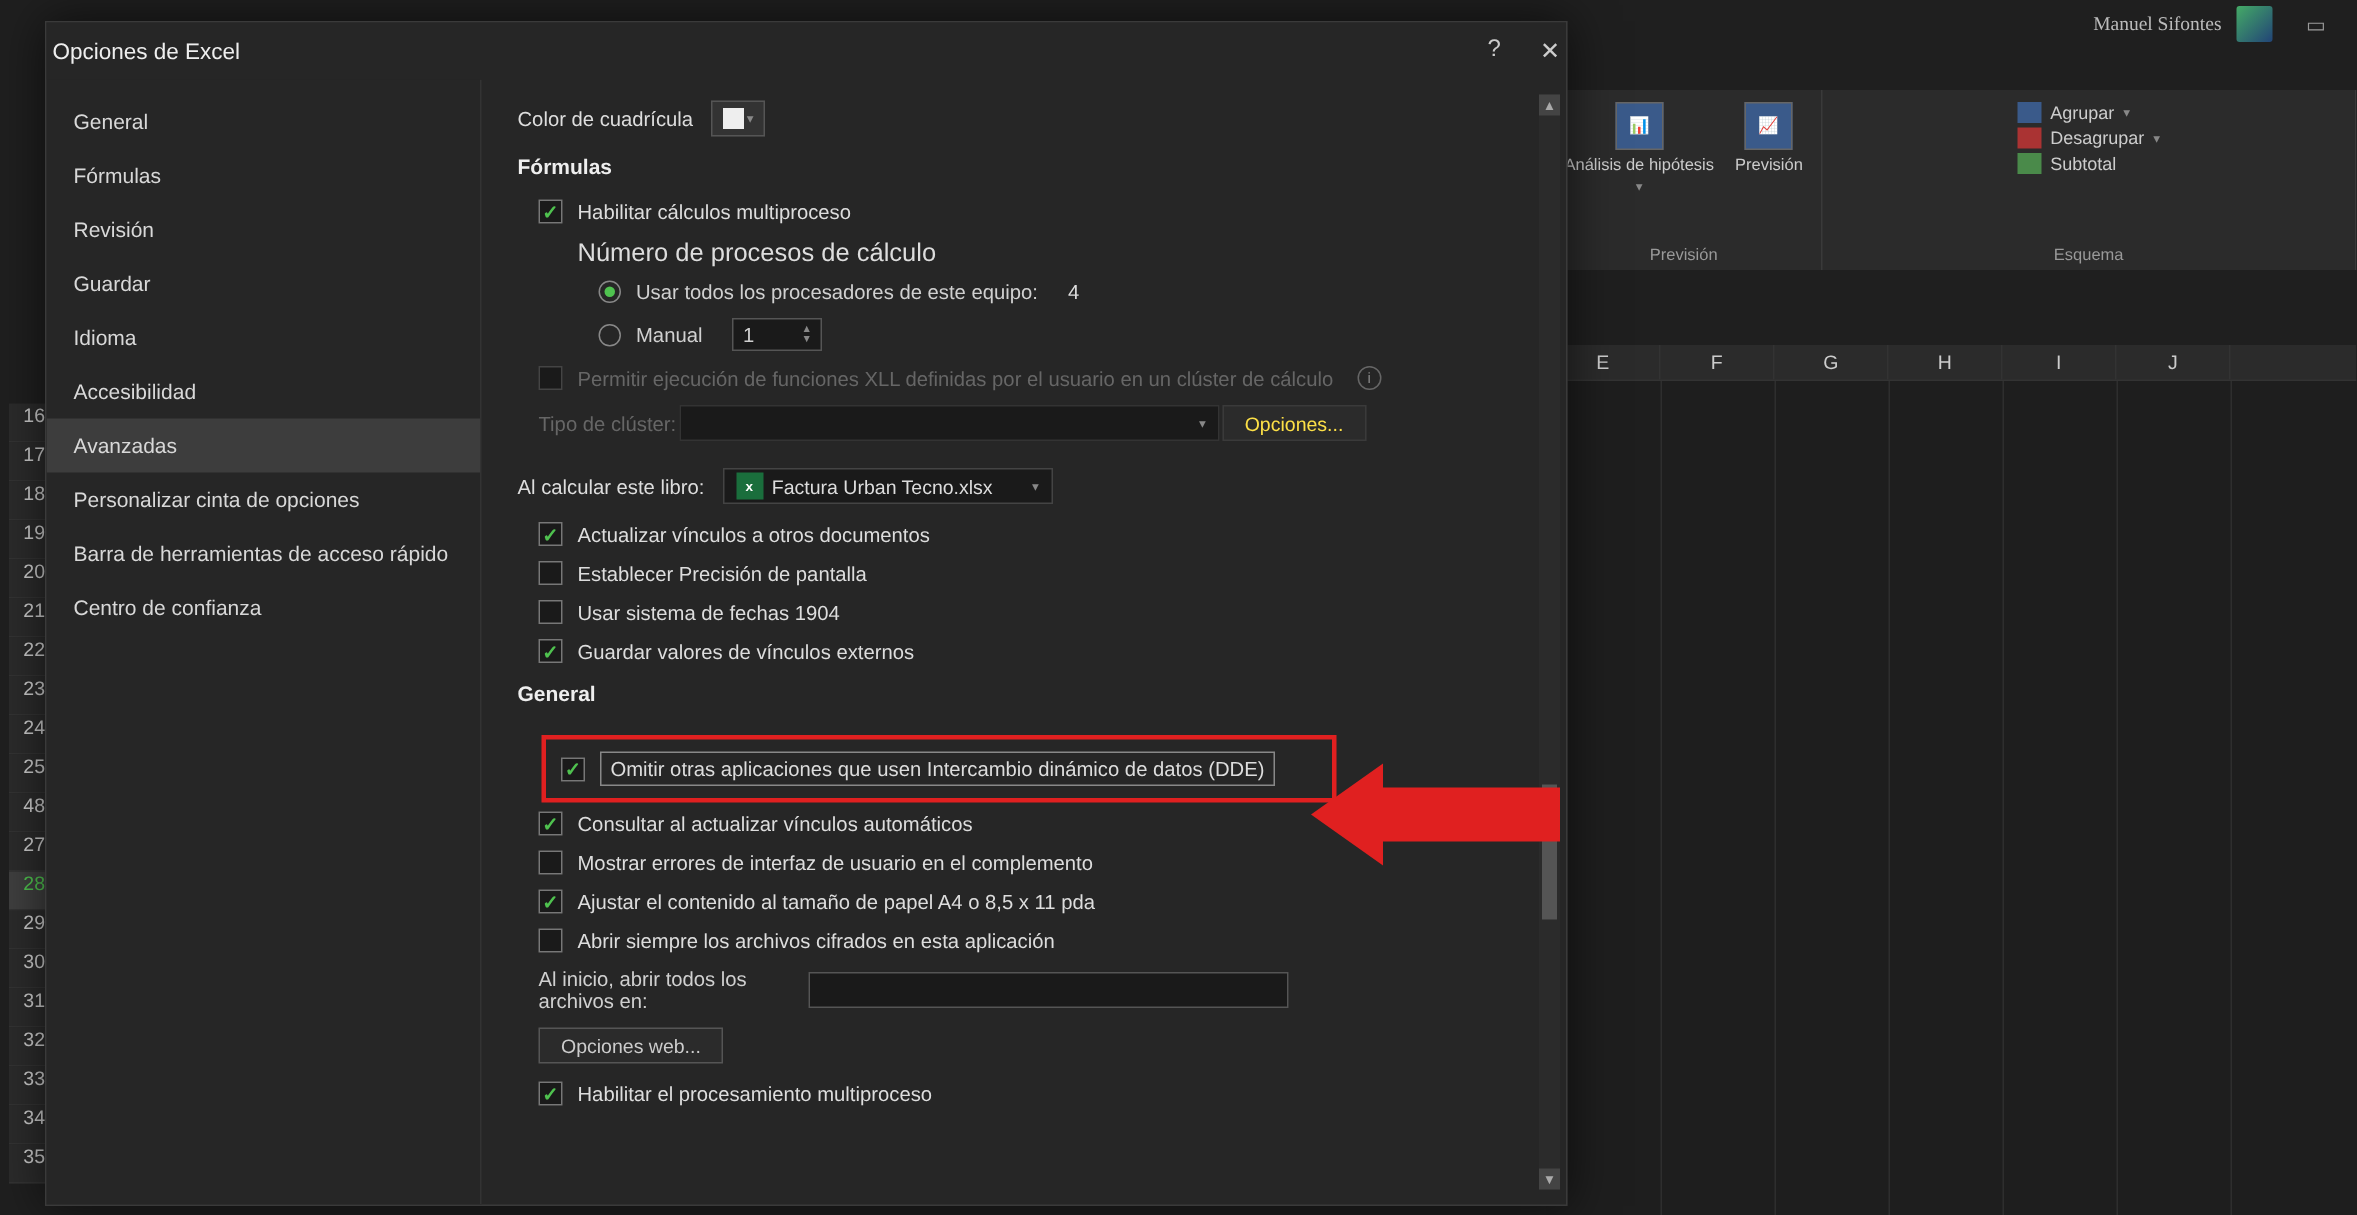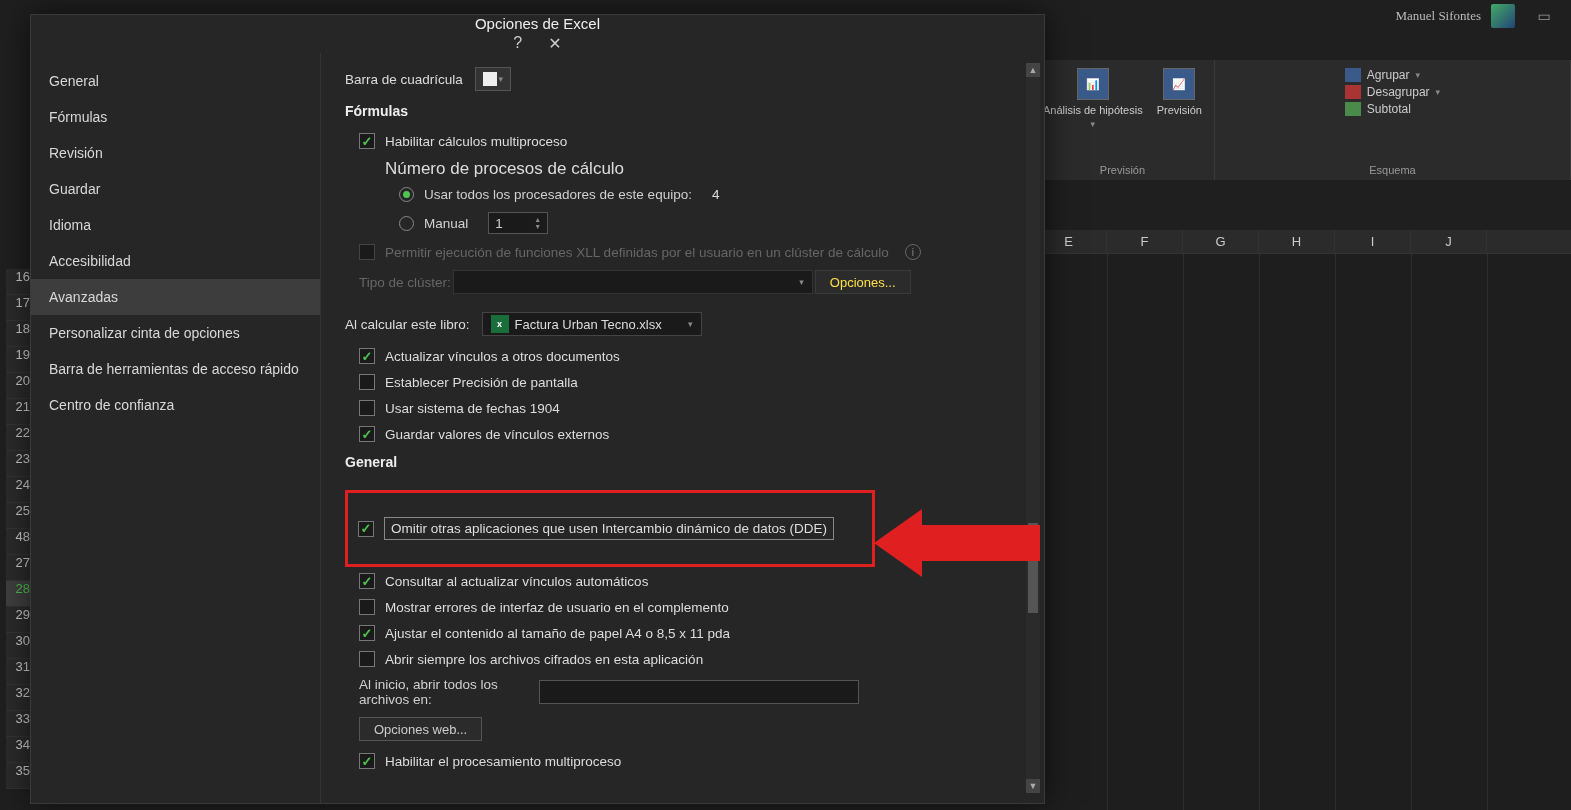--- a/index.html
+++ b/index.html
@@ -31,21 +31,21 @@
 .col-h { width: 76px; text-align: center; font-size: 13px; color: #ccc; border-right: 1px solid #333; line-height: 24px; }
 .sheet-body { position: relative; height: 100%; }
 .gridline-v { position: absolute; top: 0; bottom: 0; width: 1px; background: #2e2e2e; }
 
 .rownums { position: absolute; left: 6px; top: 269px; width: 28px; }
 .rownum { height: 26px; font-size: 13px; color: #ccc; text-align: right; padding-right: 4px; background: #2b2b2b; border-bottom: 1px solid #333; }
 .rownum.sel { background: #3f3f3f; color: #4fc24f; }
 
 
 .dialog { position: absolute; left: 30px; top: 14px; width: 1015px; height: 790px; background: #262626; border: 1px solid #3a3a3a; box-shadow: 0 0 30px rgba(0,0,0,.6); display: flex; flex-direction: column; }
-.dlg-title { height: 38px; display: flex; align-items: center; justify-content: space-between; padding: 0 18px; font-size: 15px; color: #eee; background: #262626; flex-direction: column; }
+.dlg-title { height: 38px; display: flex; align-items: center; justify-content: space-between; padding: 0 4px; font-size: 15px; color: #eee; background: #262626; }
 .dlg-ctrls { display: flex; gap: 26px; color: #ccc; font-size: 16px; }
 .dlg-body { flex: 1; display: flex; overflow: hidden; }
 
 .sidebar { width: 290px; background: #262626; padding: 10px 0; border-right: 1px solid #333; }
 .side-item { padding: 10px 18px; font-size: 14px; color: #d8d8d8; cursor: default; }
 .side-item.sel { background: #3d3d3d; }
 
 .content { flex: 1; padding: 14px 26px 14px 24px; overflow-y: auto; position: relative; font-size: 13.5px; }
 .scrollbar { position: absolute; right: 4px; top: 10px; bottom: 10px; width: 14px; background: #2b2b2b; }
 .sb-arrow { width: 14px; height: 14px; background: #444; position: absolute; display:flex; align-items:center; justify-content:center; color:#aaa; font-size:9px; }
@@ -76,21 +76,21 @@
 .disabled-label { color: #666; }
 .combo { height: 24px; background: #1a1a1a; border: 1px solid #444; min-width: 240px; display: flex; align-items: center; padding: 0 8px; justify-content: space-between; color: #ddd; font-size: 13px; }
 .combo.disabled { color: #555; border-color: #333; }
 .btn { height: 24px; background: #2b2b2b; border: 1px solid #555; padding: 0 14px; color: #ccc; font-size: 13px; display: inline-flex; align-items: center; }
 .btn.disabled { color: #fde047; border-color: #3a3a3a; }
 .info-icon { width:16px; height:16px; border:1px solid #666; border-radius:50%; color:#888; font-size:10px; display:inline-flex; align-items:center; justify-content:center; margin-left:6px;}
 
 .file-combo { display: flex; align-items: center; gap: 8px; }
 .xl-icon { width: 18px; height: 18px; background: #1a6e3c; color: #fff; font-size: 9px; font-weight: bold; display:flex; align-items:center; justify-content:center; }
 
-.highlight-box { border: 3px solid #e02020; padding: 24px 10px; margin: 6px 0 6px 0; display: inline-flex; align-items: center; gap: 10px; width: 530px; }
+.highlight-box { border: 3px solid #e02020; padding: 8px 10px; margin: 6px 0 6px 16px; display: inline-flex; align-items: center; gap: 10px; width: 530px; }
 .highlight-inner { border: 1px solid #888; padding: 3px 6px; color: #ddd; }
 
 .input-line { margin: 8px 0 10px 14px; display:flex; align-items:center; gap:10px; }
 .textbox { height: 24px; background: #1a1a1a; border: 1px solid #555; width: 320px; }
 
 
 .arrow { position: absolute; left: 920px; top: 525px; pointer-events: none; }
 .arrow-body { width: 120px; height: 36px; background: #e02020; }
 .arrow-head { position: absolute; left: -46px; top: -16px; width: 0; height: 0; border-top: 34px solid transparent; border-bottom: 34px solid transparent; border-right: 48px solid #e02020; }
 </style>
@@ -203,21 +203,21 @@
       <div class="side-item">Accesibilidad</div>
       <div class="side-item sel">Avanzadas</div>
       <div class="side-item">Personalizar cinta de opciones</div>
       <div class="side-item">Barra de herramientas de acceso rápido</div>
       <div class="side-item">Centro de confianza</div>
     </div>
 
     <div class="content">
 
       <div class="row">
-        <span class="label">Barra de cuadrícula</span>
+        <span class="label">Color de cuadrícula</span>
         <div class="colorbtn">
             <span class="swatch"></span>
             <span class="drop">▾</span>
           </div>
       </div>
 
       <h4 class="section">Fórmulas</h4>
 
       <div class="chk">
         <span class="chkbox checked"></span>

